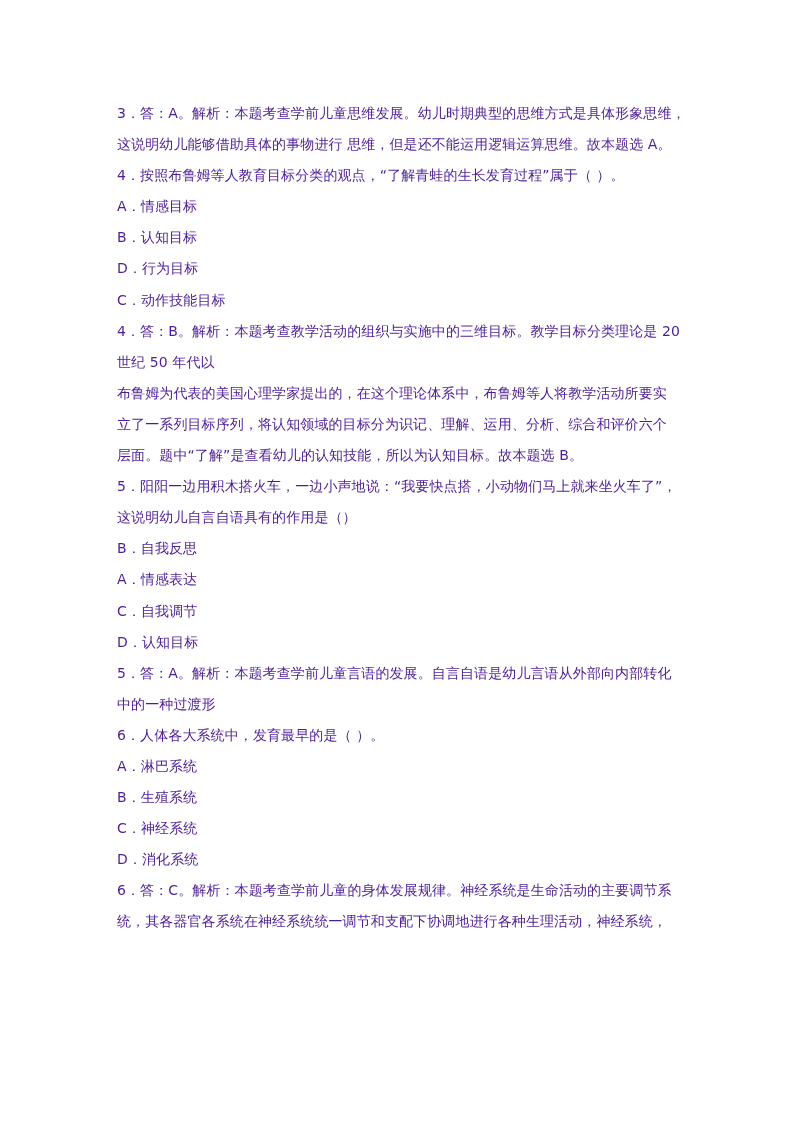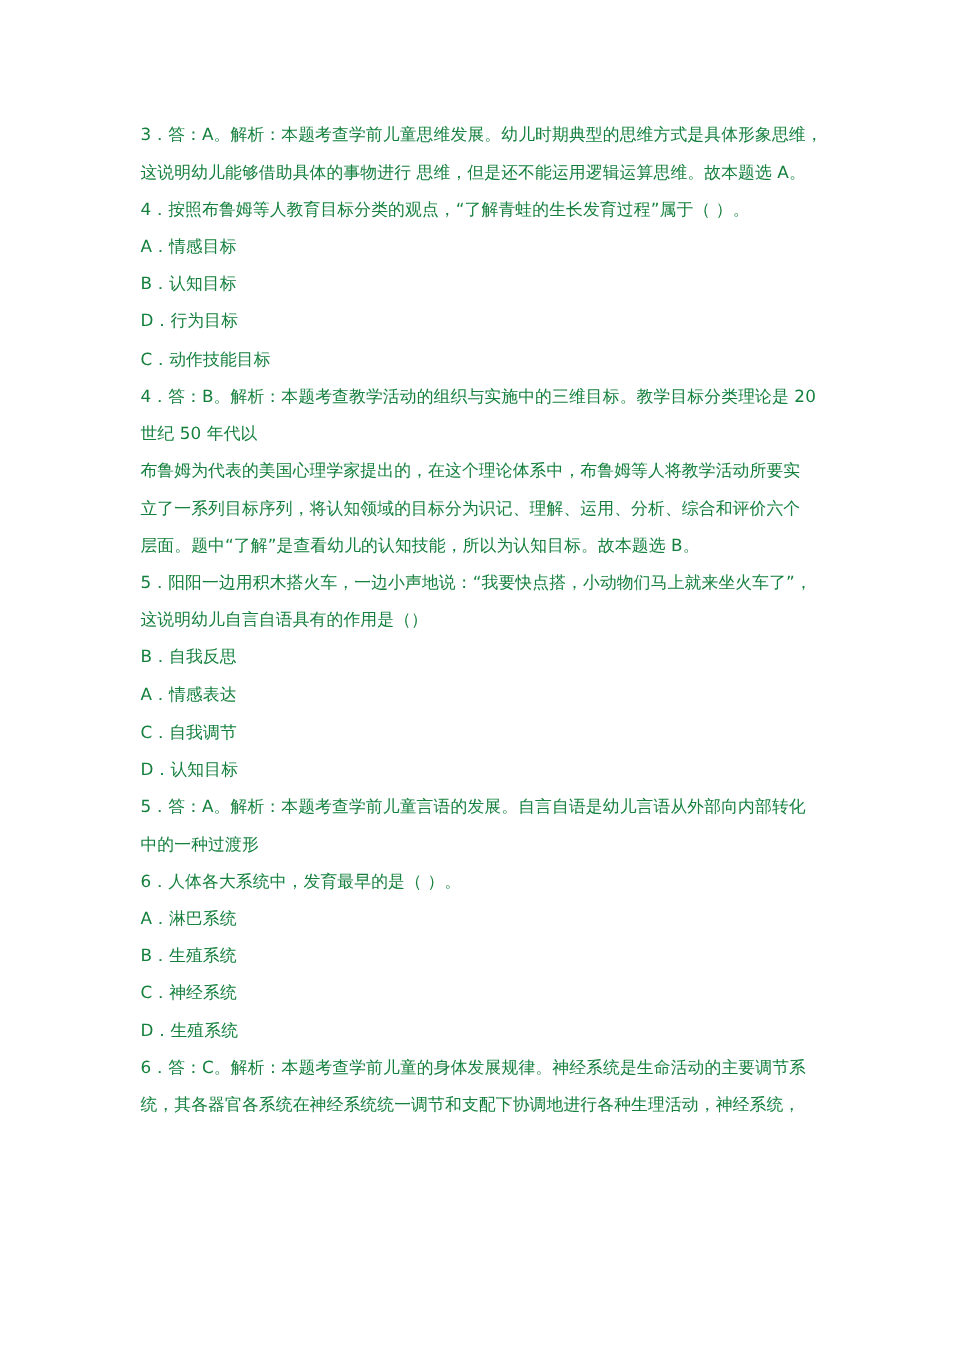--- a/index.html
+++ b/index.html
@@ -3,21 +3,21 @@
 <meta charset="utf-8">
 <style>
   html, body { margin: 0; padding: 0; background: #ffffff; }
   body { width: 794px; height: 1123px; position: relative; overflow: hidden; }
   .page { position: absolute; left: 117px; top: 98px; width: 570px; }
   .line {
     font-family: "DejaVu Sans", "Liberation Sans", sans-serif;
     font-size: 14px;
     line-height: 31.1px;
     height: 31.1px;
-    color: #15803d;
+    color: #4c1d95;
     white-space: nowrap;
     letter-spacing: 0.1px;
   }
 </style>
 </head>
 <body>
 
 <div class="page">
   <div class="line">3．答：A。解析：本题考查学前儿童思维发展。幼儿时期典型的思维方式是具体形象思维，</div>
   <div class="line">这说明幼儿能够借助具体的事物进行 思维，但是还不能运用逻辑运算思维。故本题选 A。</div>
@@ -36,16 +36,16 @@
   <div class="line">B．自我反思</div>
   <div class="line">A．情感表达</div>
   <div class="line">C．自我调节</div>
   <div class="line">D．认知目标</div>
   <div class="line">5．答：A。解析：本题考查学前儿童言语的发展。自言自语是幼儿言语从外部向内部转化</div>
   <div class="line">中的一种过渡形</div>
   <div class="line">6．人体各大系统中，发育最早的是（ ）。</div>
   <div class="line">A．淋巴系统</div>
   <div class="line">B．生殖系统</div>
   <div class="line">C．神经系统</div>
-  <div class="line">D．生殖系统</div>
+  <div class="line">D．消化系统</div>
   <div class="line">6．答：C。解析：本题考查学前儿童的身体发展规律。神经系统是生命活动的主要调节系</div>
   <div class="line">统，其各器官各系统在神经系统统一调节和支配下协调地进行各种生理活动，神经系统，</div>
 </div>
 
 </body></html>

